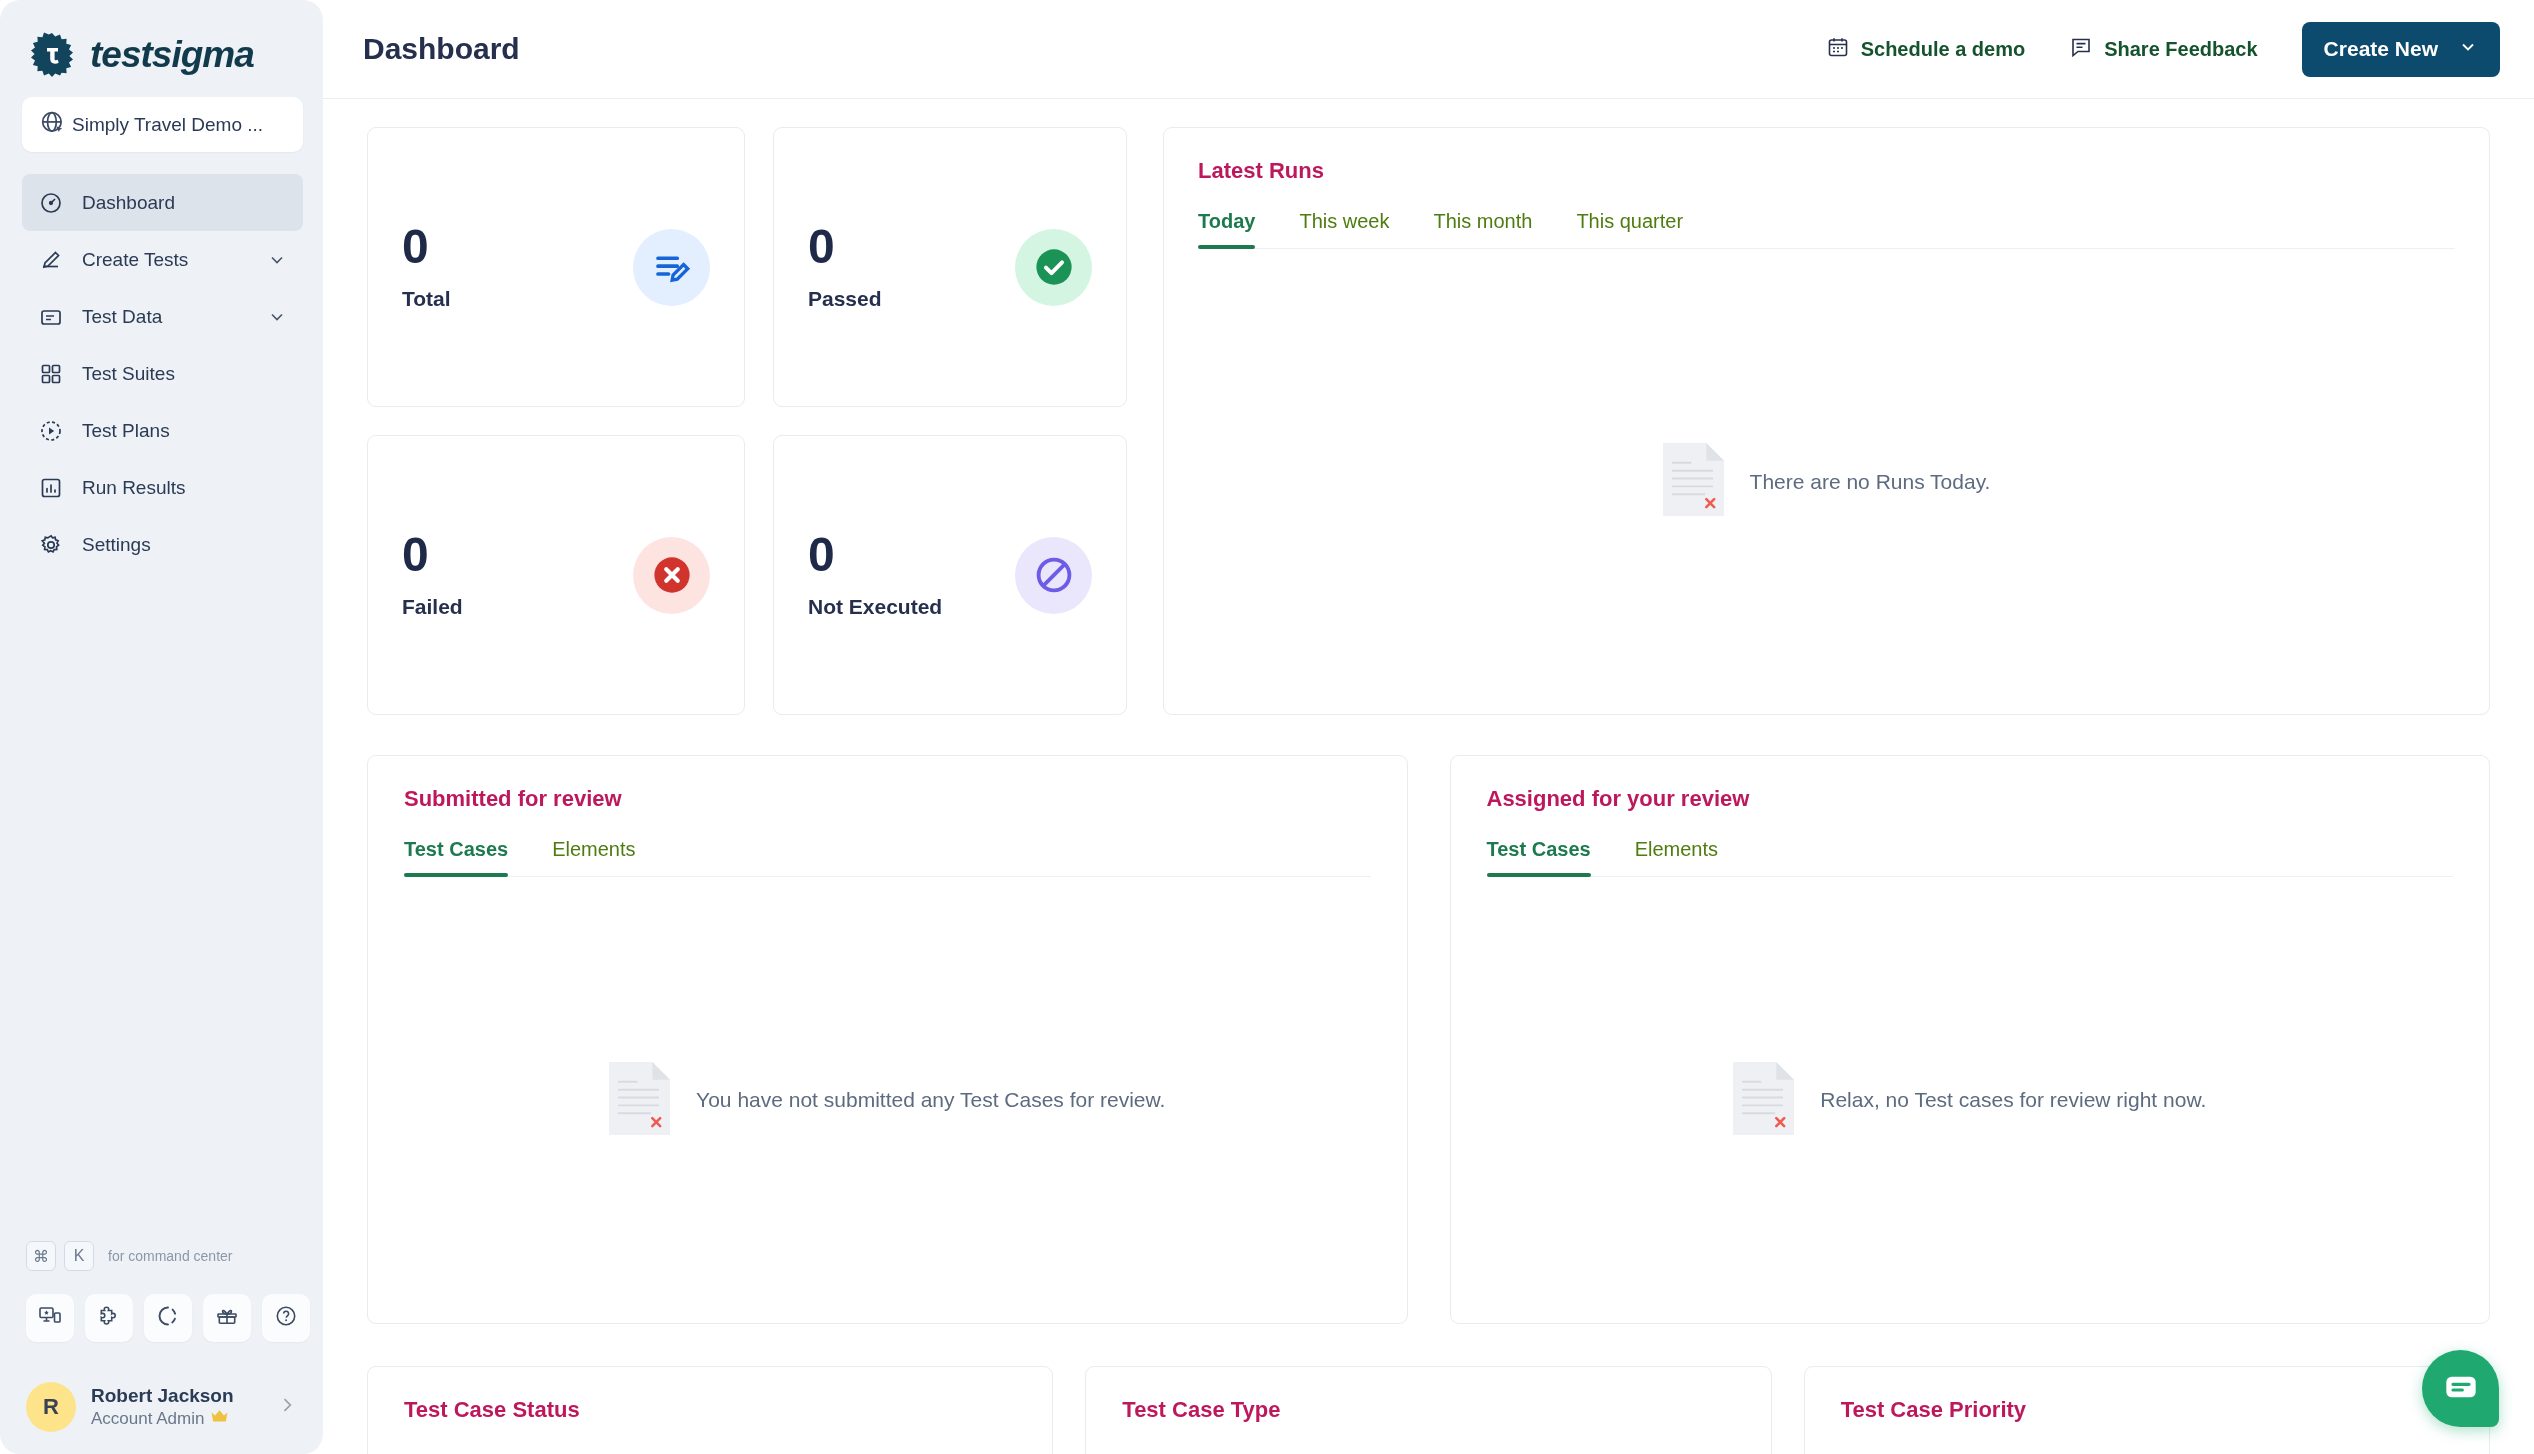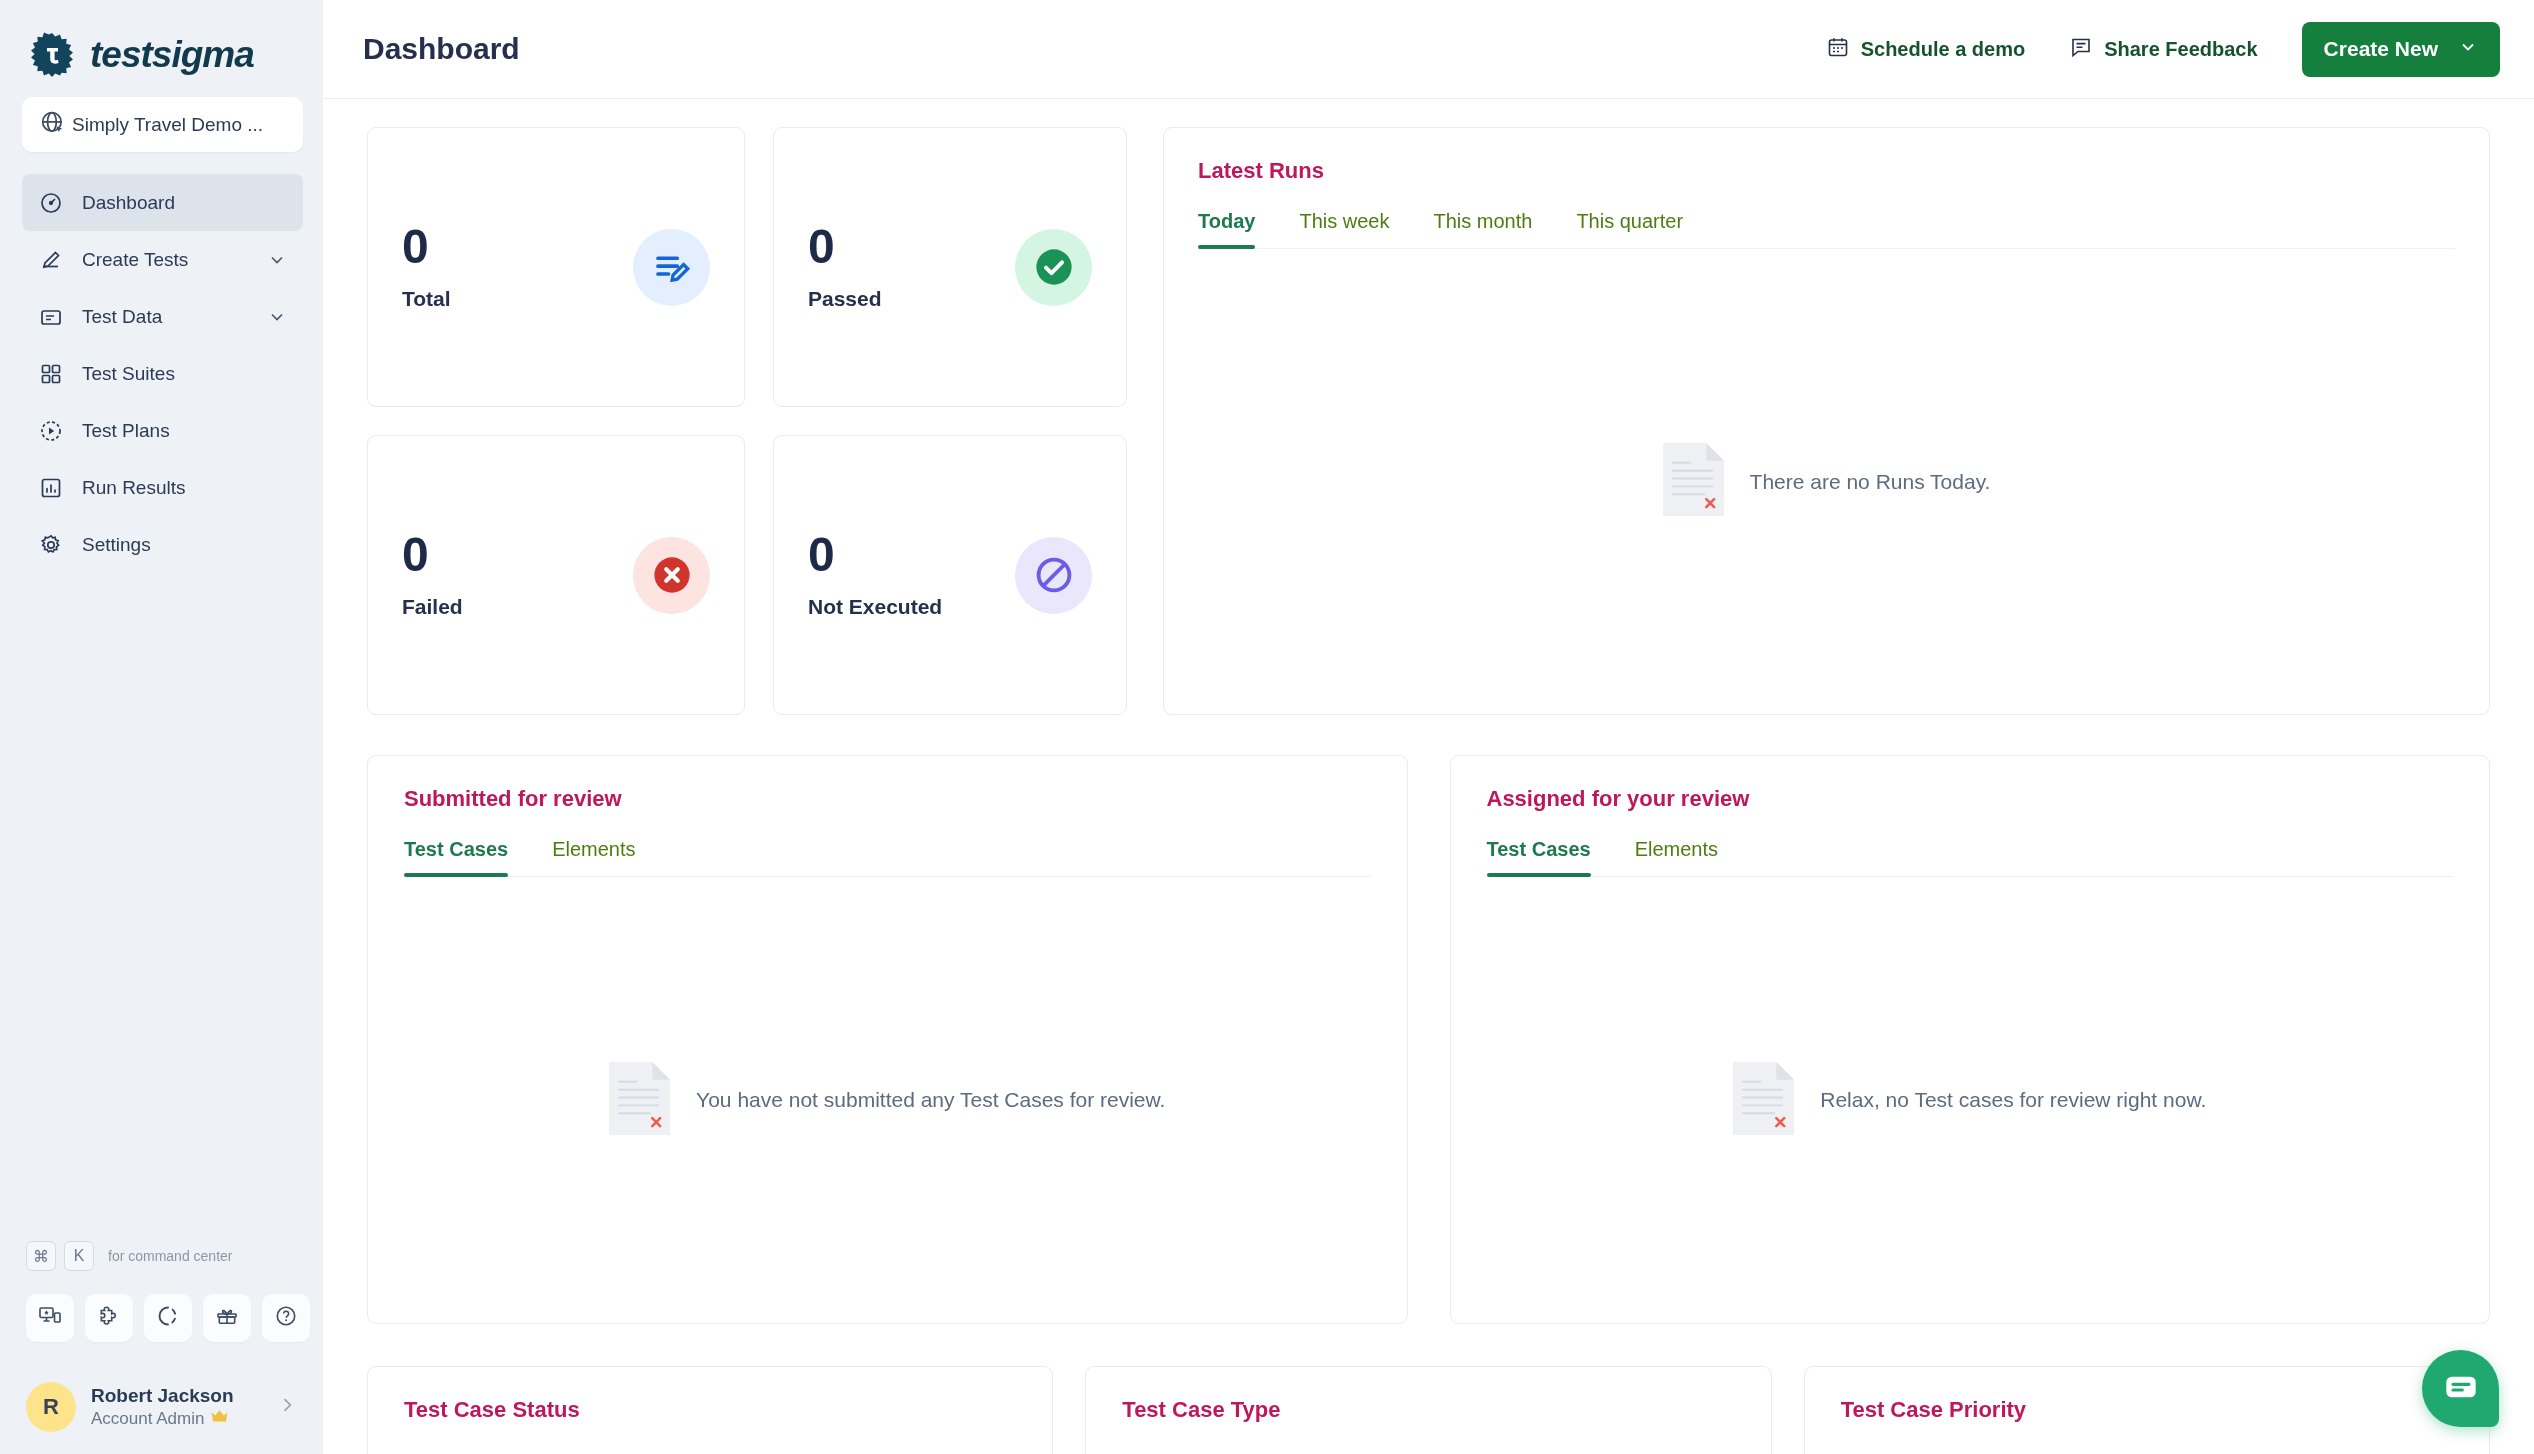--- a/index.html
+++ b/index.html
@@ -10,21 +10,21 @@
     overflow: hidden;
   }
   .app { display: flex; width: 2534px; height: 1454px; }
 
   
   .sidebar {
     width: 323px; height: 1454px;
     background: #eef2f6;
     flex: 0 0 323px;
     position: relative;
-    display: flex; flex-direction: column;
+    display: flex; flex-direction: column; border-radius: 20px;
   }
   .brand { display: flex; align-items: center; gap: 14px; padding: 26px 0 0 28px; height: 83px; }
   .brand-logo { width: 48px; height: 48px; flex: 0 0 48px; }
   .brand-name { font-size: 37px; font-weight: 700; font-style: italic; color: #113a4c; letter-spacing: -1px; }
 
   .project-select {
     margin: 14px 20px 0 22px;
     height: 55px;
     background: #ffffff;
     border-radius: 10px;
@@ -81,21 +81,21 @@
   .topbar {
     height: 99px; flex: 0 0 99px;
     border-bottom: 1px solid #e8edf2;
     display: flex; align-items: center;
     padding: 0 34px 0 40px;
   }
   .page-title { font-size: 30px; font-weight: 700; color: #26304e; flex: 1; }
   .top-action { display: flex; align-items: center; gap: 11px; margin-right: 44px; cursor: pointer; }
   .top-action .t-label { font-size: 20px; color: #14532d; font-weight: 600; }
   .create-new {
-    background: #15803d; color: #fff; border-radius: 8px;
+    background: #0c4a6e; color: #fff; border-radius: 8px;
     height: 55px; display: flex; align-items: center; gap: 20px;
     padding: 0 22px; cursor: pointer;
   }
   .create-new .cn-label { font-size: 21px; font-weight: 600; }
 
   .content { flex: 1; padding: 28px 44px 0 44px; overflow: hidden; }
 
   .row1 { display: flex; gap: 36px; }
   .stats-grid { display: grid; grid-template-columns: 378px 354px; gap: 28px; }
   .stat-card {

